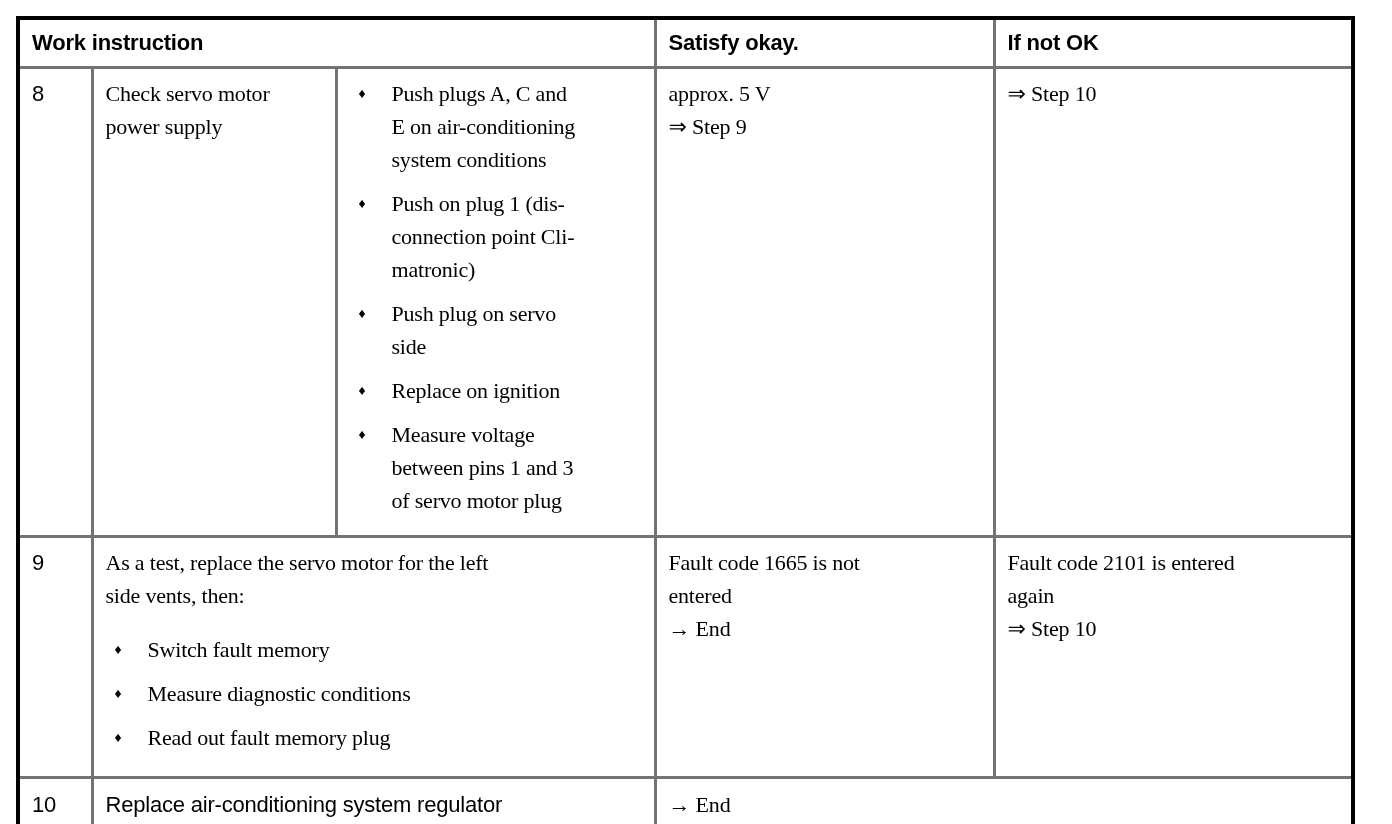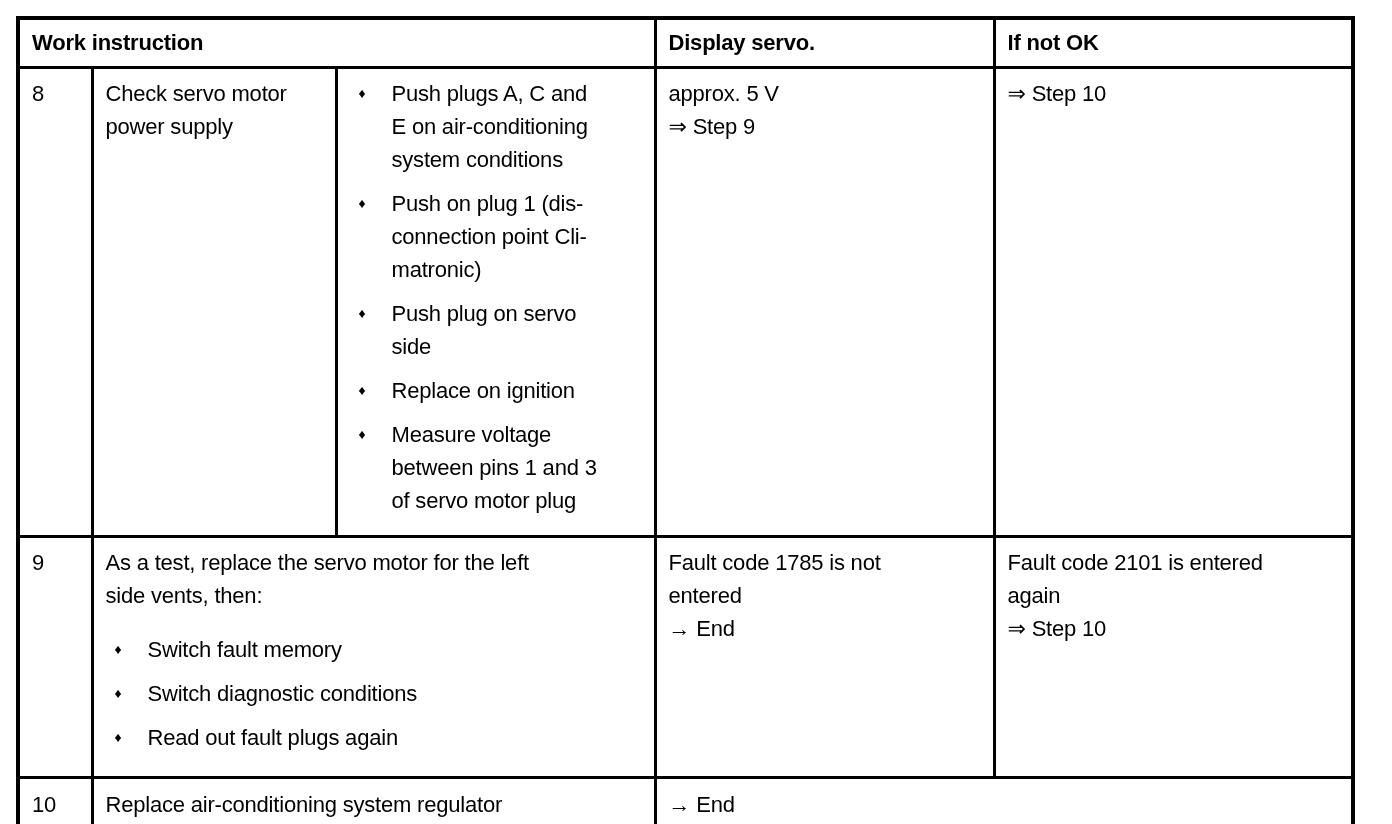--- a/index.html
+++ b/index.html
@@ -18,36 +18,36 @@
     overflow: hidden;
   }
   table.trouble {
     border-collapse: collapse;
     table-layout: fixed;
     margin: 16px 0 0 16px;
     width: 1335px;
     border: 4px solid #000;
   }
   td, th {
-    border: 3px solid #000000;
+    border: 3px solid #737373;
     vertical-align: top;
     font-size: 22px;
     line-height: 33px;
     letter-spacing: -0.2px;
     padding: 8px 10px 8px 12px;
     overflow: hidden;
   }
   th {
     text-align: left;
     font-weight: bold;
     height: 34px;
     padding-top: 6px;
     padding-bottom: 6px;
   }
-  .pre { white-space: pre-line; }
+  .pre { white-space: pre-line; font-family: Liberation Serif, serif; }
   td.num { padding-left: 12px; }
   tr.row8 > td { height: 450px; }
   tr.row9 > td { height: 222px; }
   tr.row10 > td { height: 36px; padding-top: 9px; }
   ul.bullets {
     list-style: none;
     margin: 0;
     padding: 0;
   }
   ul.bullets li {
@@ -74,21 +74,21 @@
       <col style="width:74px">
       <col style="width:244px">
       <col style="width:319px">
       <col style="width:339px">
       <col style="width:359px">
     </colgroup>
 
     <tbody>
         <tr>
       <th colspan="3">Work instruction</th>
-      <th>Display servo.</th>
+      <th>Satisfy okay.</th>
       <th>If not OK</th>
     </tr>
 
     <tr class="row8">
       <td class="num">8</td>
       <td class="pre">Check servo motor
 power supply</td>
       <td>
         <ul class="bullets">
           <li>
@@ -130,29 +130,29 @@
       <td colspan="2">
         <p class="intro pre">As a test, replace the servo motor for the left
 side vents, then:</p>
         <ul class="bullets">
           <li>
             <span class="diamond">♦</span>
             <span class="bullet-text pre">Switch fault memory</span>
           </li>
           <li>
             <span class="diamond">♦</span>
-            <span class="bullet-text pre">Switch diagnostic conditions</span>
+            <span class="bullet-text pre">Measure diagnostic conditions</span>
           </li>
           <li>
             <span class="diamond">♦</span>
-            <span class="bullet-text pre">Read out fault plugs again</span>
+            <span class="bullet-text pre">Read out fault memory plug</span>
           </li>
         </ul>
       </td>
-      <td class="pre">Fault code 1785 is not
+      <td class="pre">Fault code 1665 is not
 entered
 → End</td>
       <td class="pre">Fault code 2101 is entered
 again
 ⇒ Step 10</td>
     </tr>
 
     <tr class="row10">
       <td class="num">10</td>
       <td colspan="2">Replace air-conditioning system regulator</td>

